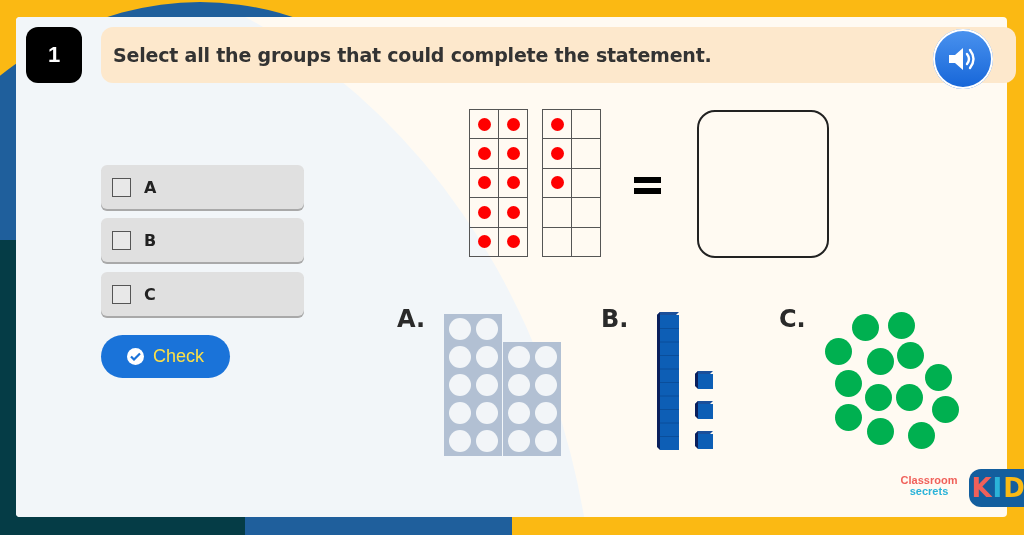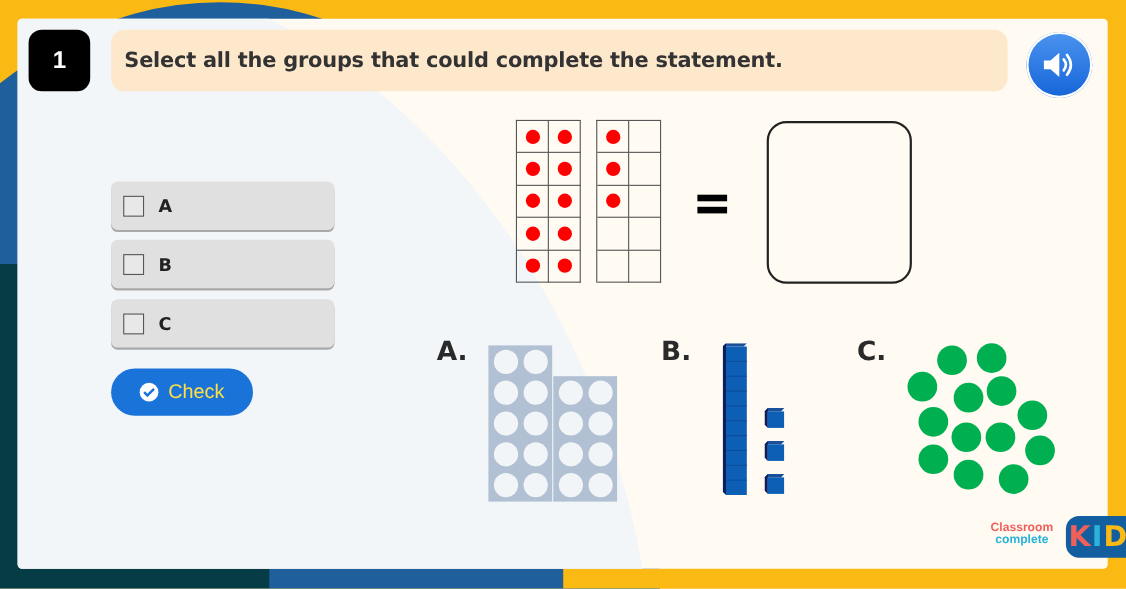--- a/index.html
+++ b/index.html
@@ -22,21 +22,21 @@
     border-radius: 50%; background: #f2f6f9;
   }
 
   .q-number {
     position: absolute; left: 26px; top: 27px; width: 56px; height: 56px;
     background: #000; color: #fff; border-radius: 12px;
     display: flex; align-items: center; justify-content: center;
     font-family: "Liberation Sans", sans-serif; font-weight: bold; font-size: 22px;
   }
   .question {
-    position: absolute; left: 101px; top: 27px; width: 815px; height: 56px;
+    position: absolute; left: 101px; top: 27px; width: 915px; height: 56px;
     background: #fde8cc; border-radius: 12px; padding-left: 12px;
     display: flex; align-items: center;
     font-family: "DejaVu Sans", sans-serif; font-weight: bold; font-size: 19px; color: #333;
     letter-spacing: -0.2px;
   }
   .audio-btn {
     position: absolute; left: 933px; top: 29px; width: 60px; height: 60px; border-radius: 50%;
     background: linear-gradient(#4b93ef, #1565d8);
     box-shadow: 0 0 0 2px #ffffff inset;
     display: flex; align-items: center; justify-content: center; cursor: pointer;
@@ -261,21 +261,21 @@
   <div class="counter" style="left:76px;top:74px;"></div>
   <div class="counter" style="left:112px;top:86px;"></div>
   <div class="counter" style="left:15px;top:94px;"></div>
   <div class="counter" style="left:47px;top:108px;"></div>
   <div class="counter" style="left:88px;top:112px;"></div>
 </div>
 
 <div class="logo">
   <div style="position:absolute;left:0;top:6px;width:74px;text-align:center;line-height:11px;">
     <div style="font-family:'Liberation Sans',sans-serif;font-weight:bold;font-size:11px;color:#f0605a;">Classroom</div>
-    <div style="font-family:'Liberation Sans',sans-serif;font-weight:bold;font-size:11px;color:#2bb3d9;">complete</div>
+    <div style="font-family:'Liberation Sans',sans-serif;font-weight:bold;font-size:11px;color:#2bb3d9;">secrets</div>
   </div>
   <div style="position:absolute;left:77px;top:0;width:79px;height:38px;border-radius:12px;background:#135e9e;display:flex;align-items:center;justify-content:center;font-family:'DejaVu Sans',sans-serif;font-weight:bold;font-size:26px;letter-spacing:1px;">
     <span style="color:#f0605a;">K</span>
       <span style="color:#2bb3d9;">I</span>
       <span style="color:#fbb913;">D</span>
       <span style="color:#4bc15a;">S</span>
   </div>
 </div>
 
 </body></html>

